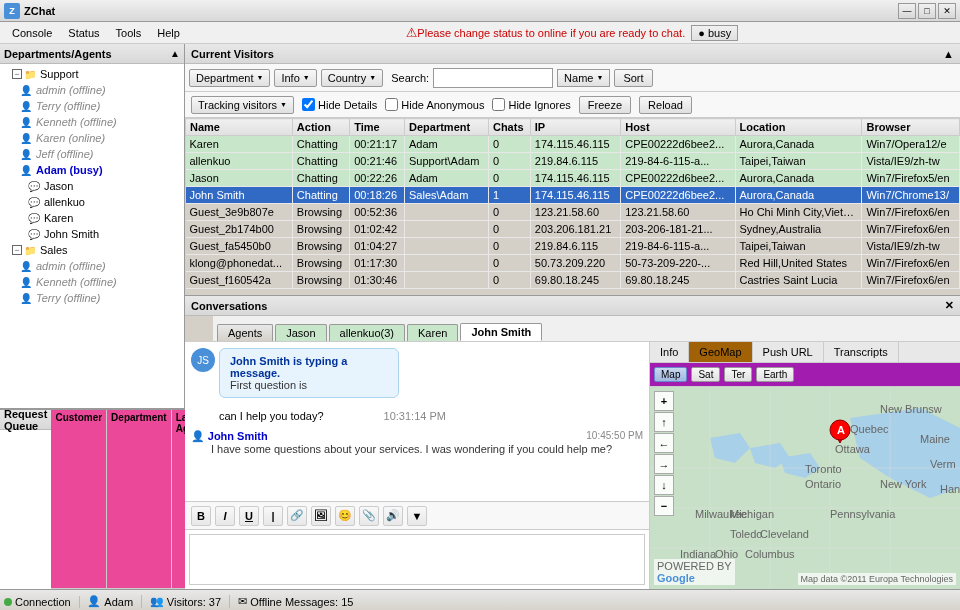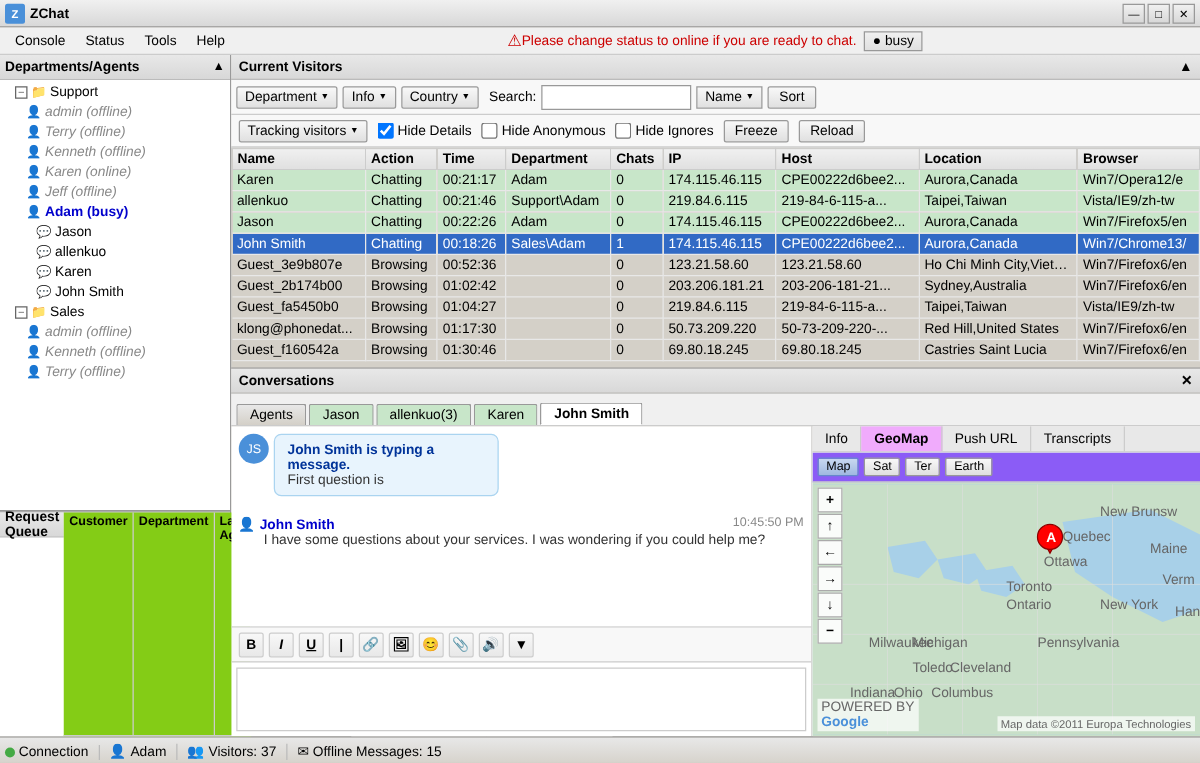--- a/index.html
+++ b/index.html
@@ -34,21 +34,21 @@
     .folder-icon { color: #f5a623; }
     .person-icon { color: #4a90d9; }
     .agent-icon { color: #6c9; }
     .bold-blue { color: #0000cc; font-weight: bold; }
     .offline-text { color: #888; font-style: italic; }
     .minus-icon { color: #666; font-size: 9px; border: 1px solid #666; width: 10px; height: 10px; display: inline-flex; align-items: center; justify-content: center; margin-right: 2px; flex-shrink: 0; }
 
     
     .request-queue { border-top: 1px solid #999; height: 180px; display: flex; flex-direction: row; }
     .rq-header { background: linear-gradient(to bottom, #e8e8e8, #d8d8d8); border-bottom: 1px solid #bbb; padding: 2px 4px; font-weight: bold; height: 20px; display: flex; align-items: center; }
-    .rq-columns { display: flex; background: #84cc16; border-bottom: 1px solid #ccc; }
+    .rq-columns { display: flex; background: #ec4899; border-bottom: 1px solid #ccc; }
     .rq-col { flex: 1; padding: 2px 4px; border-right: 1px solid #ccc; font-weight: bold; font-size: 10px; cursor: pointer; }
     .rq-body { flex: 1; overflow-y: auto; background: #fff; }
     .rq-buttons { display: flex; gap: 4px; padding: 4px; border-top: 1px solid #ccc; background: #f0f0f0; }
     .rq-btn { flex: 1; height: 26px; background: linear-gradient(to bottom, #f0f0f0, #d8d8d8); border: 1px solid #999; cursor: pointer; display: flex; align-items: center; justify-content: center; gap: 4px; border-radius: 2px; }
     .rq-btn.disabled { color: #999; cursor: default; }
 
     
     .right-panel { flex: 1; display: flex; flex-direction: column; }
 
     
@@ -70,21 +70,21 @@
     .visitors-table { flex: 1; overflow-y: auto; overflow-x: auto; }
     table { width: 100%; border-collapse: collapse; min-width: 700px; }
     th { background: linear-gradient(to bottom, #f0f0f0, #e0e0e0); border: 1px solid #ccc; padding: 2px 4px; text-align: left; white-space: nowrap; cursor: pointer; position: sticky; top: 0; }
     td { border-bottom: 1px solid #e8e8e8; border-right: 1px solid #e8e8e8; padding: 2px 4px; white-space: nowrap; overflow: hidden; max-width: 120px; text-overflow: ellipsis; }
     tr.chatting td { background: #c8e6c9; }
     tr.selected td { background: #316ac5; color: white; }
 
     
     .conv-section { flex: 1; display: flex; flex-direction: column; }
     .conv-header { background: linear-gradient(to bottom, #e8e8e8, #d8d8d8); border-bottom: 1px solid #bbb; padding: 2px 6px; font-weight: bold; display: flex; justify-content: space-between; align-items: center; height: 20px; }
-    .conv-tabs { display: flex; align-items: flex-end; background: #f0f0f0; border-bottom: 1px solid #ccc; padding: 2px 4px 0; gap: 2px; height: 26px; }
+    .conv-tabs { display: flex; align-items: flex-end; background: #f0f0f0; border-bottom: 1px solid #ccc; padding: 2px 4px 0; gap: 2px; height: 26px; margin-left: 28px; }
     .tab { background: linear-gradient(to bottom, #e8e8e8, #d4d0c8); border: 1px solid #999; border-bottom: none; padding: 2px 10px; cursor: pointer; border-radius: 2px 2px 0 0; }
     .tab.active { background: #fff; border-bottom: 1px solid #fff; font-weight: bold; z-index: 1; }
     .tab.active-chat { background: #c8e6c9; }
     .conv-body { flex: 1; display: flex; overflow: hidden; }
     .chat-area { flex: 1; display: flex; flex-direction: column; border-right: 1px solid #ccc; }
     .chat-messages { flex: 1; overflow-y: auto; padding: 6px; background: #ffffff; position: relative; }
     .typing-bubble { background: #e8f4fd; border: 1px solid #aad4f0; border-radius: 6px; padding: 6px 10px; margin-bottom: 8px; width: 180px; }
     .typing-bubble-title { font-weight: bold; color: #003399; font-size: 11px; }
     .typing-bubble-text { color: #333; font-size: 11px; }
     .chat-msg { margin-bottom: 8px; }
@@ -95,23 +95,23 @@
     .chat-toolbar { border-top: 1px solid #ccc; padding: 3px 6px; background: #f8f8f8; display: flex; gap: 4px; align-items: center; height: 28px; }
     .fmt-btn { width: 20px; height: 20px; background: linear-gradient(to bottom, #f8f8f8, #e8e8e8); border: 1px solid #ccc; cursor: pointer; display: flex; align-items: center; justify-content: center; font-size: 11px; font-weight: bold; border-radius: 2px; }
     .chat-input-area { padding: 4px; background: #fff; border-top: 1px solid #ccc; height: 60px; display: flex; gap: 4px; }
     .chat-input { flex: 1; border: 1px solid #ccc; padding: 4px; resize: none; font-family: inherit; font-size: 11px; outline: none; }
     .send-btn { width: 60px; background: linear-gradient(to bottom, #f0f0f0, #d8d8d8); border: 1px solid #999; cursor: pointer; font-size: 12px; border-radius: 2px; align-self: stretch; }
 
     
     .info-panel { width: 310px; display: flex; flex-direction: column; background: #f8f8f8; }
     .info-tabs { display: flex; background: #e8e8e8; border-bottom: 1px solid #ccc; }
     .info-tab { padding: 4px 10px; cursor: pointer; border-right: 1px solid #ccc; font-size: 11px; }
-    .info-tab.active { background: #f0abfc; font-weight: bold; }
+    .info-tab.active { background: #a16207; font-weight: normal; }
     .map-area { flex: 1; background: #e8f4e8; position: relative; overflow: hidden; }
-    .map-toolbar { display: flex; align-items: center; background: #8b5cf6; border-bottom: 1px solid #ccc; padding: 2px 4px; gap: 4px; height: 24px; }
+    .map-toolbar { display: flex; align-items: center; background: #a21caf; border-bottom: 1px solid #ccc; padding: 2px 4px; gap: 4px; height: 24px; }
     .map-btn { padding: 1px 6px; background: linear-gradient(to bottom, #f8f8f8, #e0e0e0); border: 1px solid #999; cursor: pointer; font-size: 10px; border-radius: 2px; }
     .map-btn.active { background: linear-gradient(to bottom, #c8d8f0, #a0b8e0); border-color: #6688cc; }
     .map-container { flex: 1; position: relative; overflow: hidden; background: #c8dfc8; }
     .map-controls { position: absolute; top: 4px; left: 4px; display: flex; flex-direction: column; gap: 1px; }
     .map-ctrl-btn { width: 20px; height: 20px; background: rgba(255,255,255,0.9); border: 1px solid #aaa; cursor: pointer; display: flex; align-items: center; justify-content: center; font-size: 11px; font-weight: bold; }
     .powered-by { position: absolute; bottom: 4px; left: 4px; font-size: 9px; color: #666; background: rgba(255,255,255,0.7); padding: 1px 3px; }
     .copyright { position: absolute; bottom: 4px; right: 4px; font-size: 9px; color: #666; background: rgba(255,255,255,0.7); padding: 1px 3px; }
 
     
     .status-bar { background: linear-gradient(to bottom, #e8e8e8, #d4d0c8); border-top: 1px solid #999; height: 24px; display: flex; align-items: center; padding: 0 4px; gap: 8px; }
@@ -428,20 +428,24 @@
 
             <div style="display:flex; gap:4px; margin-bottom:8px;">
               <div style="width:24px; height:24px; background:#4a90d9; border-radius:50%; display:flex; align-items:center; justify-content:center; color:white; font-size:10px; flex-shrink:0;">JS</div>
               <div style="display:flex; flex-direction:column; gap:4px;">
                 <div class="typing-bubble">
                   <div class="typing-bubble-title">
                     <span>John Smith</span>
                     <span>is typing a message.</span>
                   </div>
                   <div class="typing-bubble-text">First question is</div>
+                </div>
+                <div style="display:flex; justify-content:space-between; font-size:11px;">
+                  <span>can I help you today?</span>
+                  <span style="color:#888; margin-left:60px;">10:31:14 PM</span>
                 </div>
               </div>
             </div>
             <div class="chat-msg">
               <span class="time">10:45:50 PM</span>
               <span class="sender customer">👤 </span>
               <span class="sender customer">John Smith</span>
               <div class="text">I have some questions about your services. I was wondering if you could help me?</div>
             </div>
           </div>

